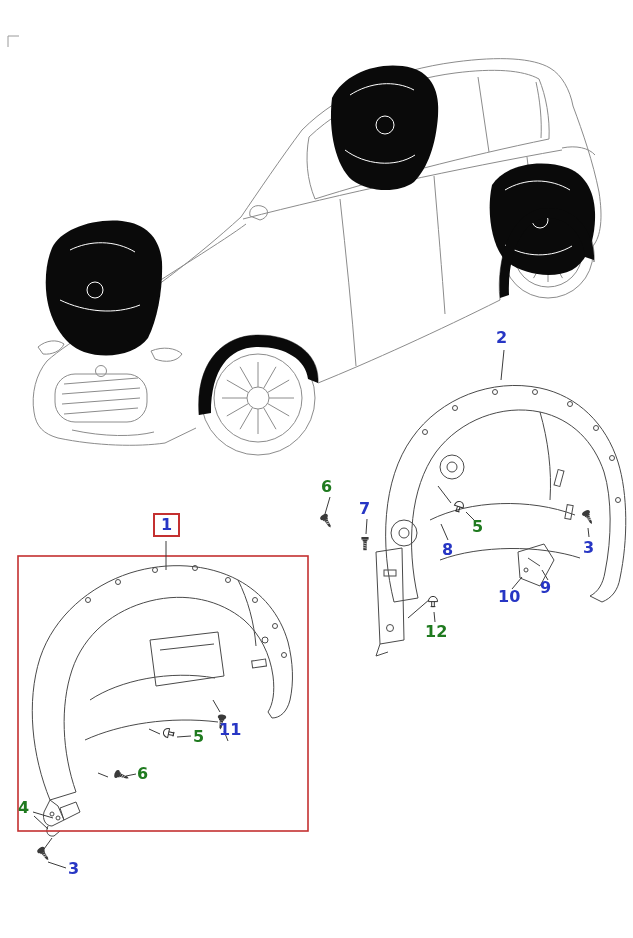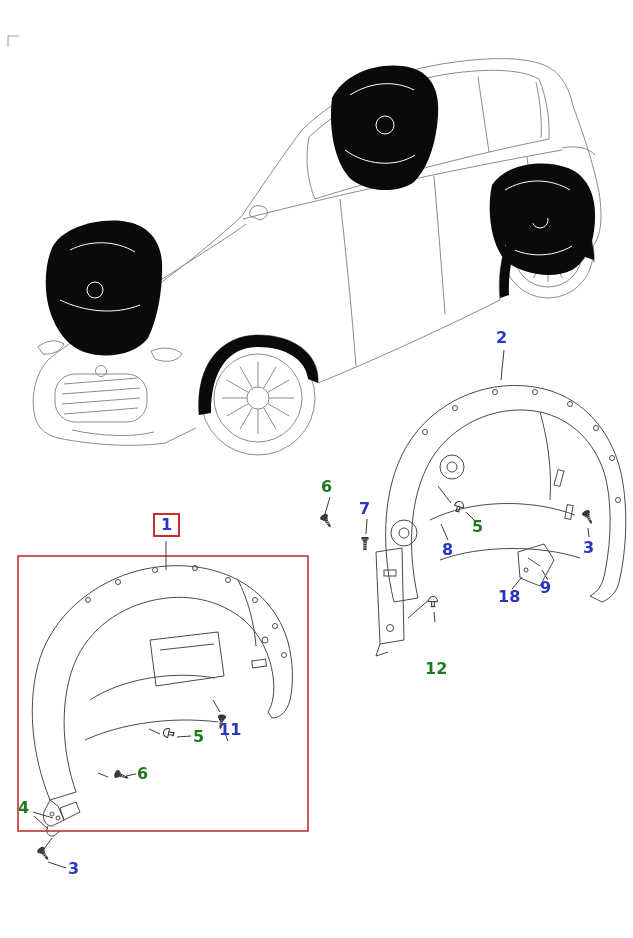--- a/index.html
+++ b/index.html
@@ -222,21 +222,21 @@
 </svg>
 
   <div class="callout blue boxed" style="left:153px;top:513px;">1</div>
   <div class="callout blue" style="left:496px;top:330px;">2</div>
   <div class="callout green" style="left:321px;top:479px;">6</div>
   <div class="callout blue" style="left:359px;top:501px;">7</div>
   <div class="callout green" style="left:472px;top:519px;">5</div>
   <div class="callout blue" style="left:442px;top:542px;">8</div>
   <div class="callout blue" style="left:583px;top:540px;">3</div>
   <div class="callout blue" style="left:540px;top:580px;">9</div>
-  <div class="callout blue" style="left:498px;top:589px;">18</div>
-  <div class="callout green" style="left:425px;top:624px;margin-top:37px;">12</div>
+  <div class="callout blue" style="left:498px;top:589px;">10</div>
+  <div class="callout green" style="left:425px;top:624px;">12</div>
   <div class="callout green" style="left:193px;top:729px;">5</div>
   <div class="callout blue" style="left:219px;top:722px;">11</div>
   <div class="callout green" style="left:137px;top:766px;">6</div>
   <div class="callout green" style="left:18px;top:800px;">4</div>
   <div class="callout blue" style="left:68px;top:861px;">3</div>
 
 </div>
 
 </body></html>

